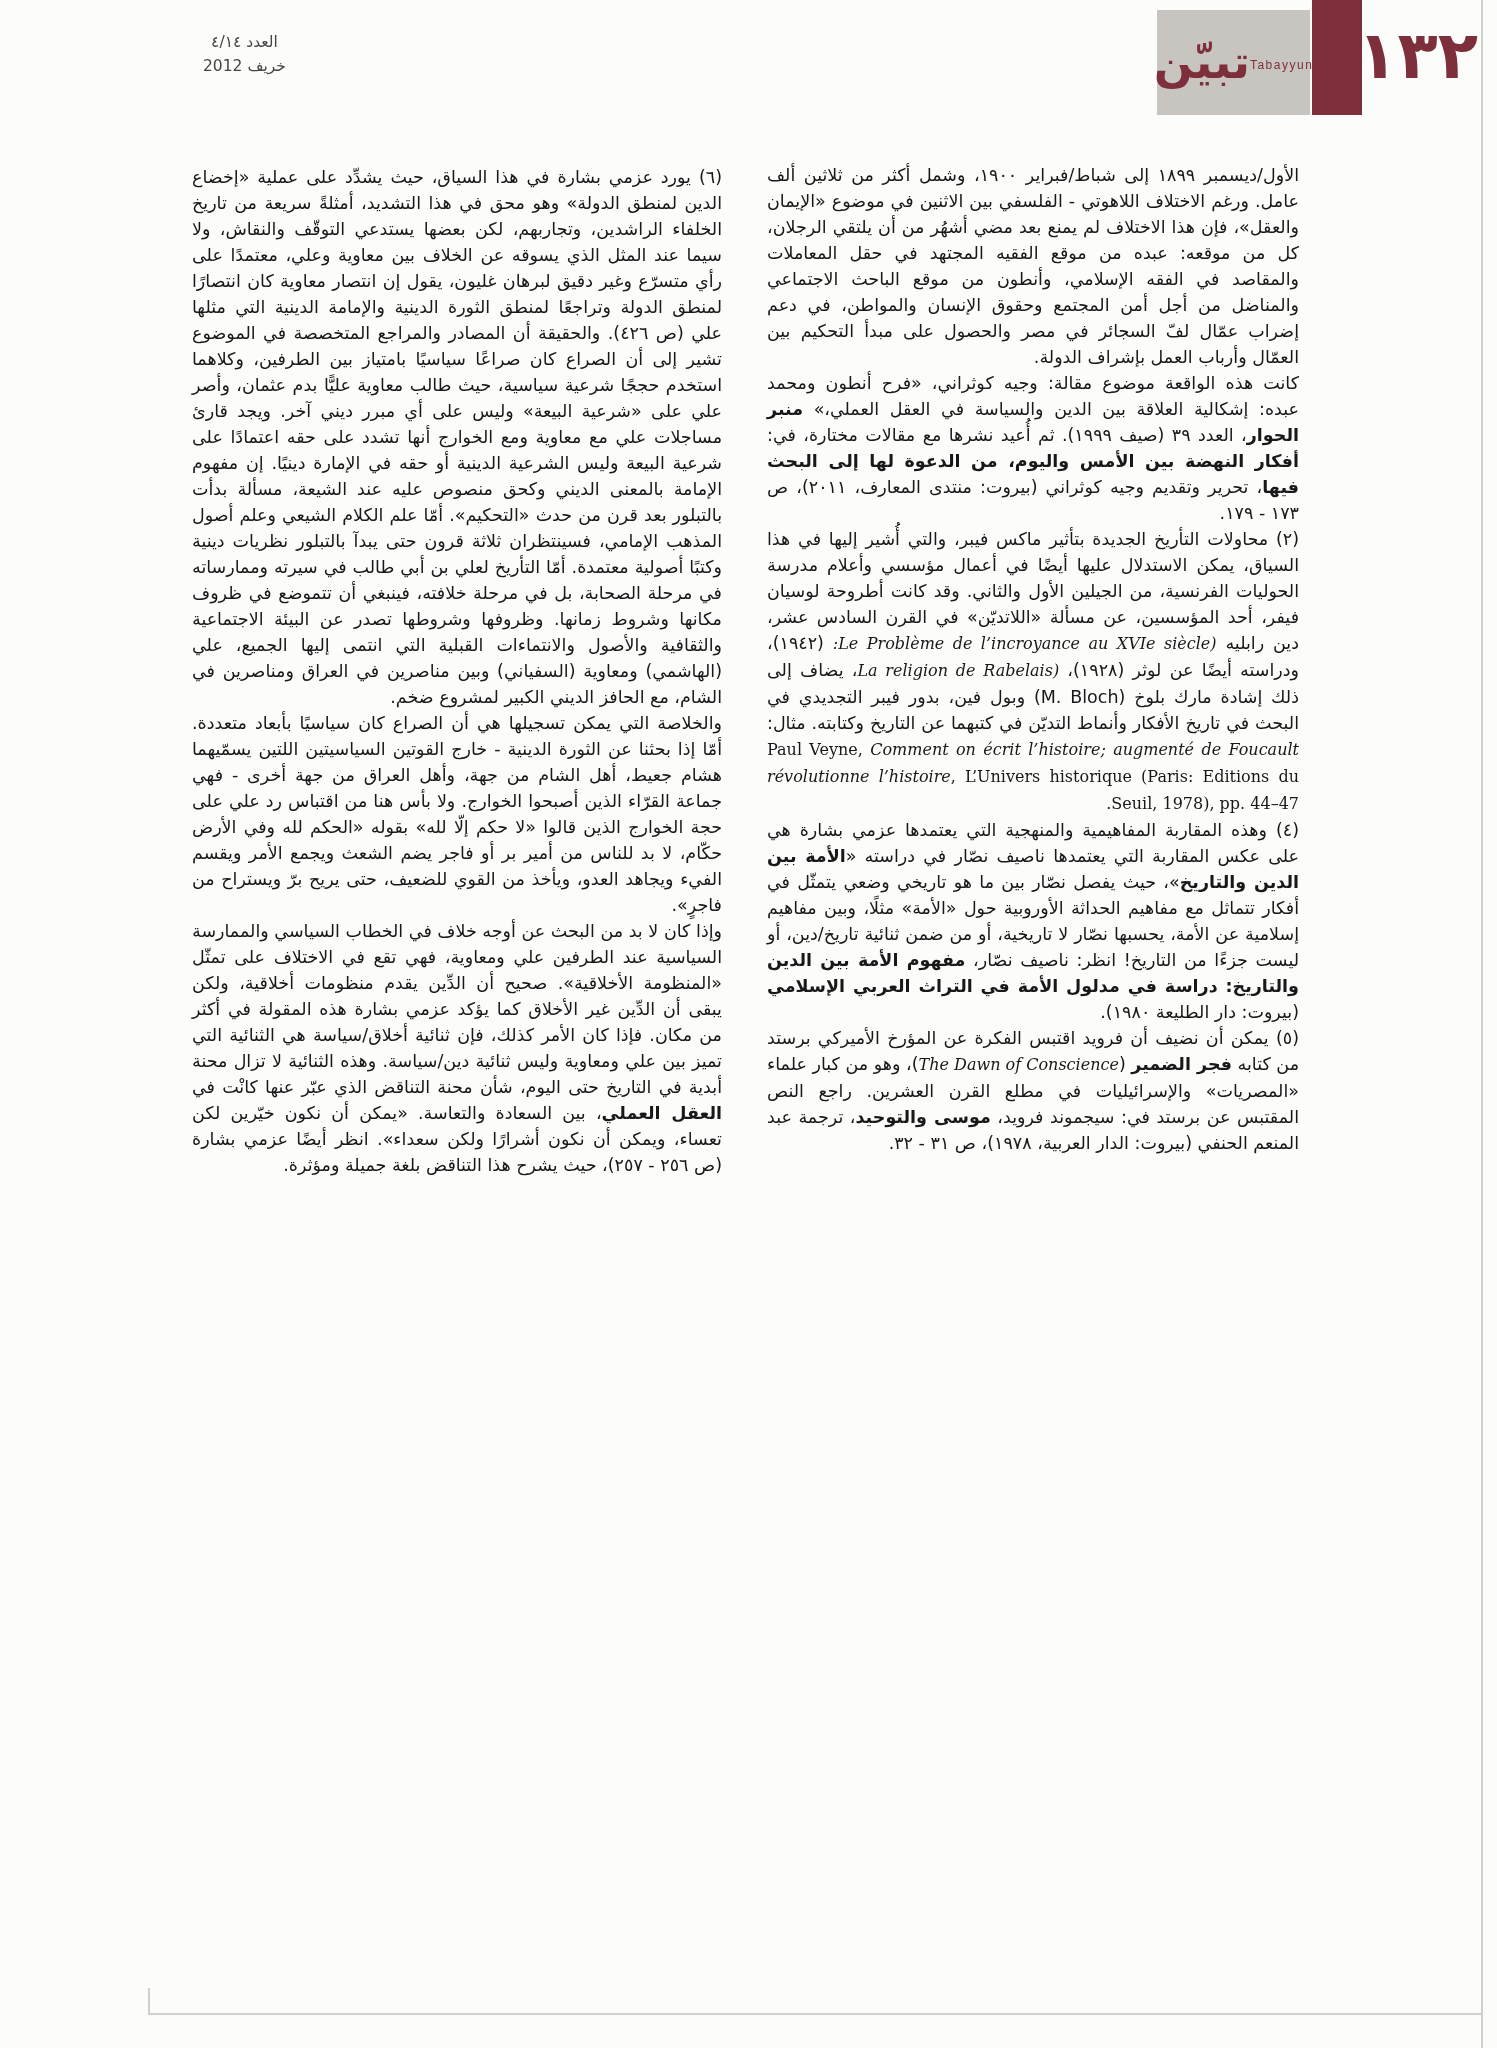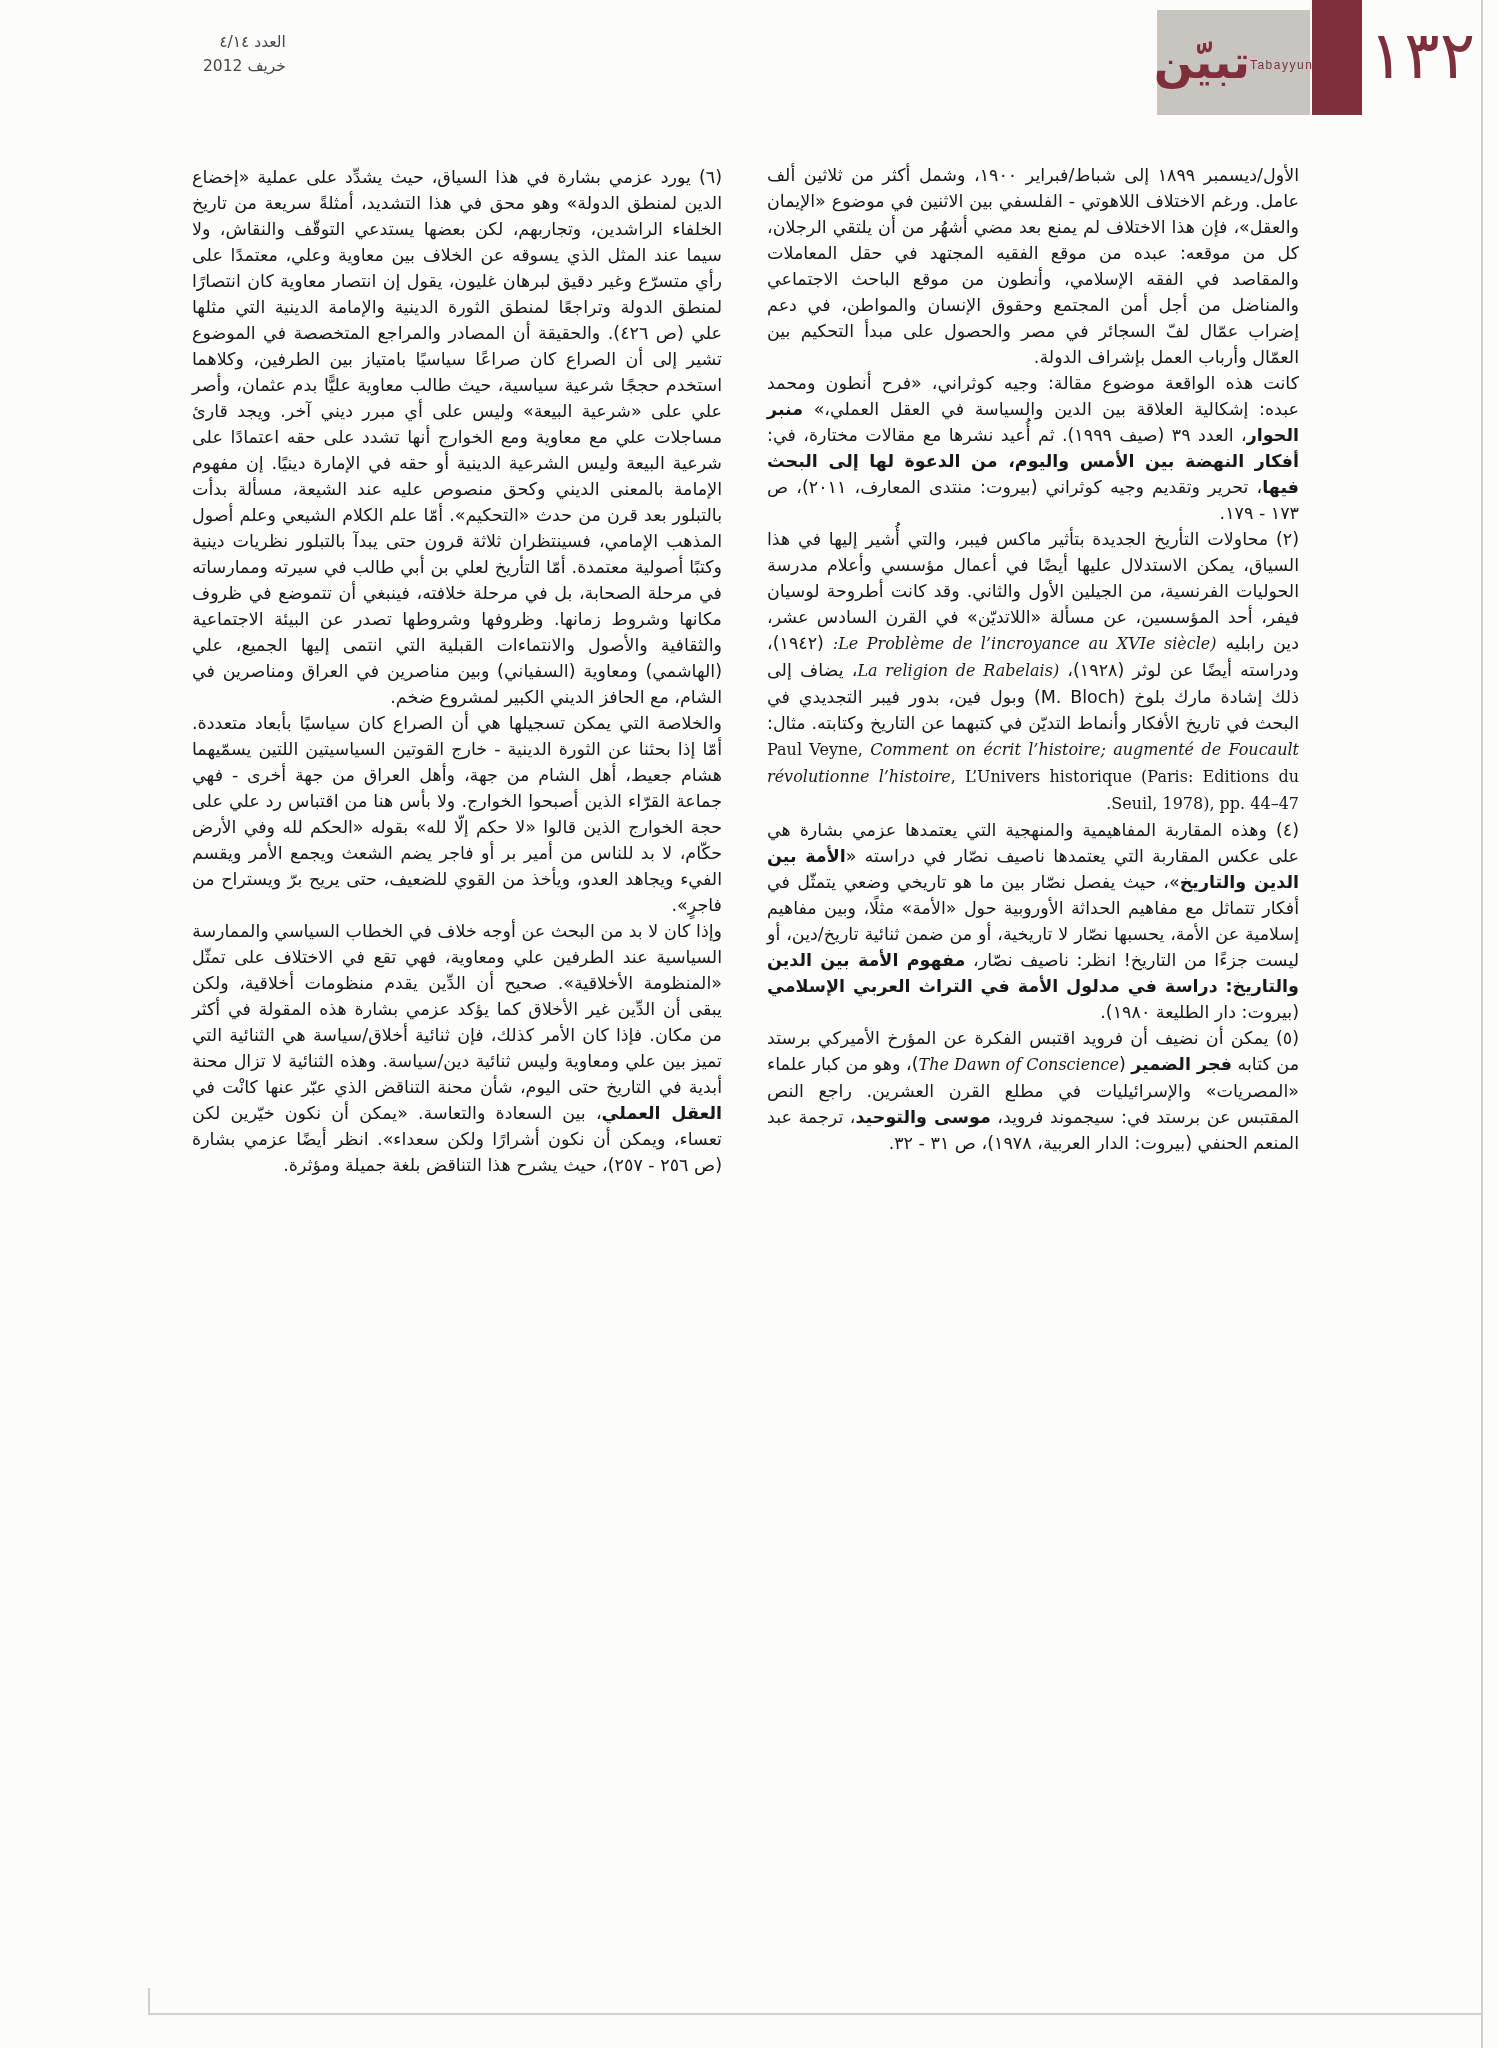--- a/index.html
+++ b/index.html
@@ -20,21 +20,21 @@
   }
 
   
   .edge-right{position:absolute;top:0;left:1481px;width:2px;height:2048px;background:var(--edge);}
   .edge-bottom{position:absolute;left:148px;top:2013px;width:1334px;height:2px;background:var(--edge);}
   .edge-tick{position:absolute;left:148px;top:1988px;width:2px;height:27px;background:var(--edge);}
 
   
   .issue{
     position:absolute;top:30px;left:203px;
-    direction:rtl;text-align:right;
+    direction:rtl;text-align:center;
     font-size:15.5px;line-height:24px;color:#454545;
   }
   .logo-box{
     position:absolute;top:10px;left:1157px;width:153px;height:105px;
     background:var(--logo-bg);
     display:flex;flex-direction:row;align-items:center;justify-content:center;
   }
   .logo-ar{
     font-size:46px;font-weight:bold;color:var(--maroon);line-height:1.05;
     direction:rtl;
@@ -43,21 +43,21 @@
     font-size:12px;color:var(--maroon);margin-top:4px;letter-spacing:1.5px;
     font-family:Liberation Sans, sans-serif;
   }
   .band{
     position:absolute;top:0;left:1312px;width:50px;height:115px;
     background:var(--maroon);
   }
   .pagenum{
     position:absolute;top:4px;left:1366px;width:112px;height:104px;
     font-size:66px;line-height:104px;text-align:center;
-    color:var(--maroon);font-weight:normal;direction:rtl;
+    color:var(--maroon);font-weight:bold;direction:rtl;
   }
 
   
   .col{
     position:absolute;
     direction:rtl;text-align:justify;
     font-size:17.5px;line-height:26px;color:#181818;
   }
   .col-right{top:162px;left:767px;width:532px;}
   .col-left{top:164px;left:192px;width:530px;}

